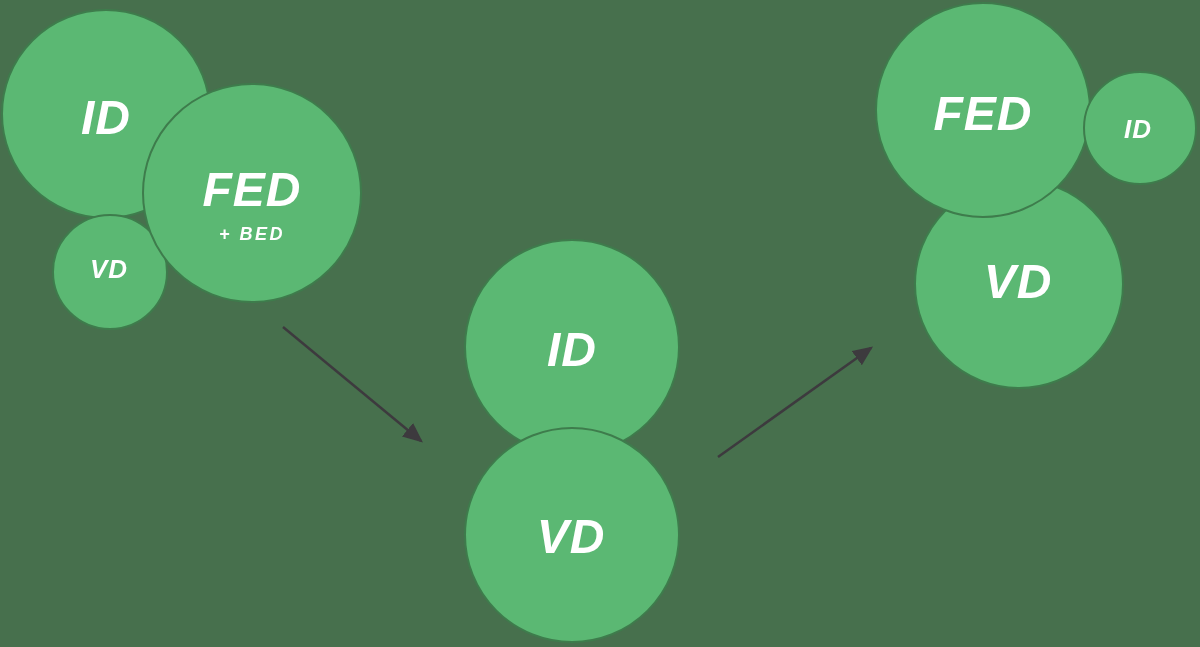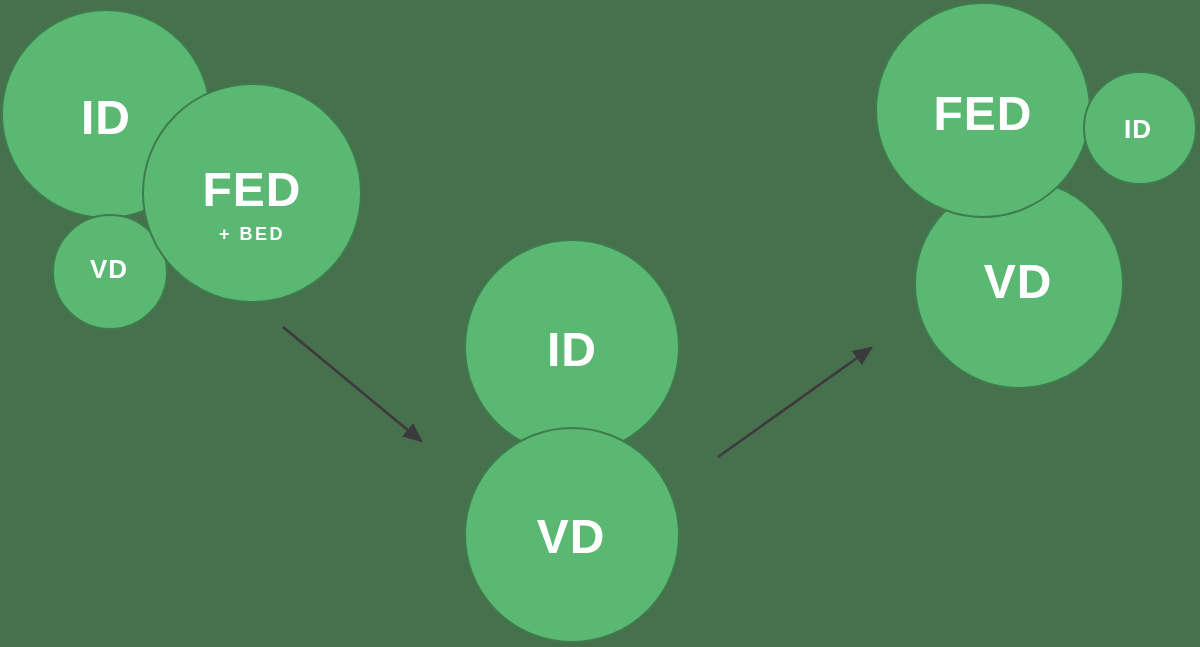--- a/index.html
+++ b/index.html
@@ -7,20 +7,21 @@
     padding: 0;
     width: 1200px;
     height: 647px;
     overflow: hidden;
     background: var(--background, #47704d);
   }
   .stage {
     position: relative;
     width: 1200px;
     height: 647px;
+    font-style: italic;
   }
   svg.diagram {
     position: absolute;
     inset: 0;
     display: block;
   }
   .bubble {
     fill: var(--bubble-fill, #5bb873);
     stroke: var(--bubble-stroke, #3e7c4c);
     stroke-width: 2;

